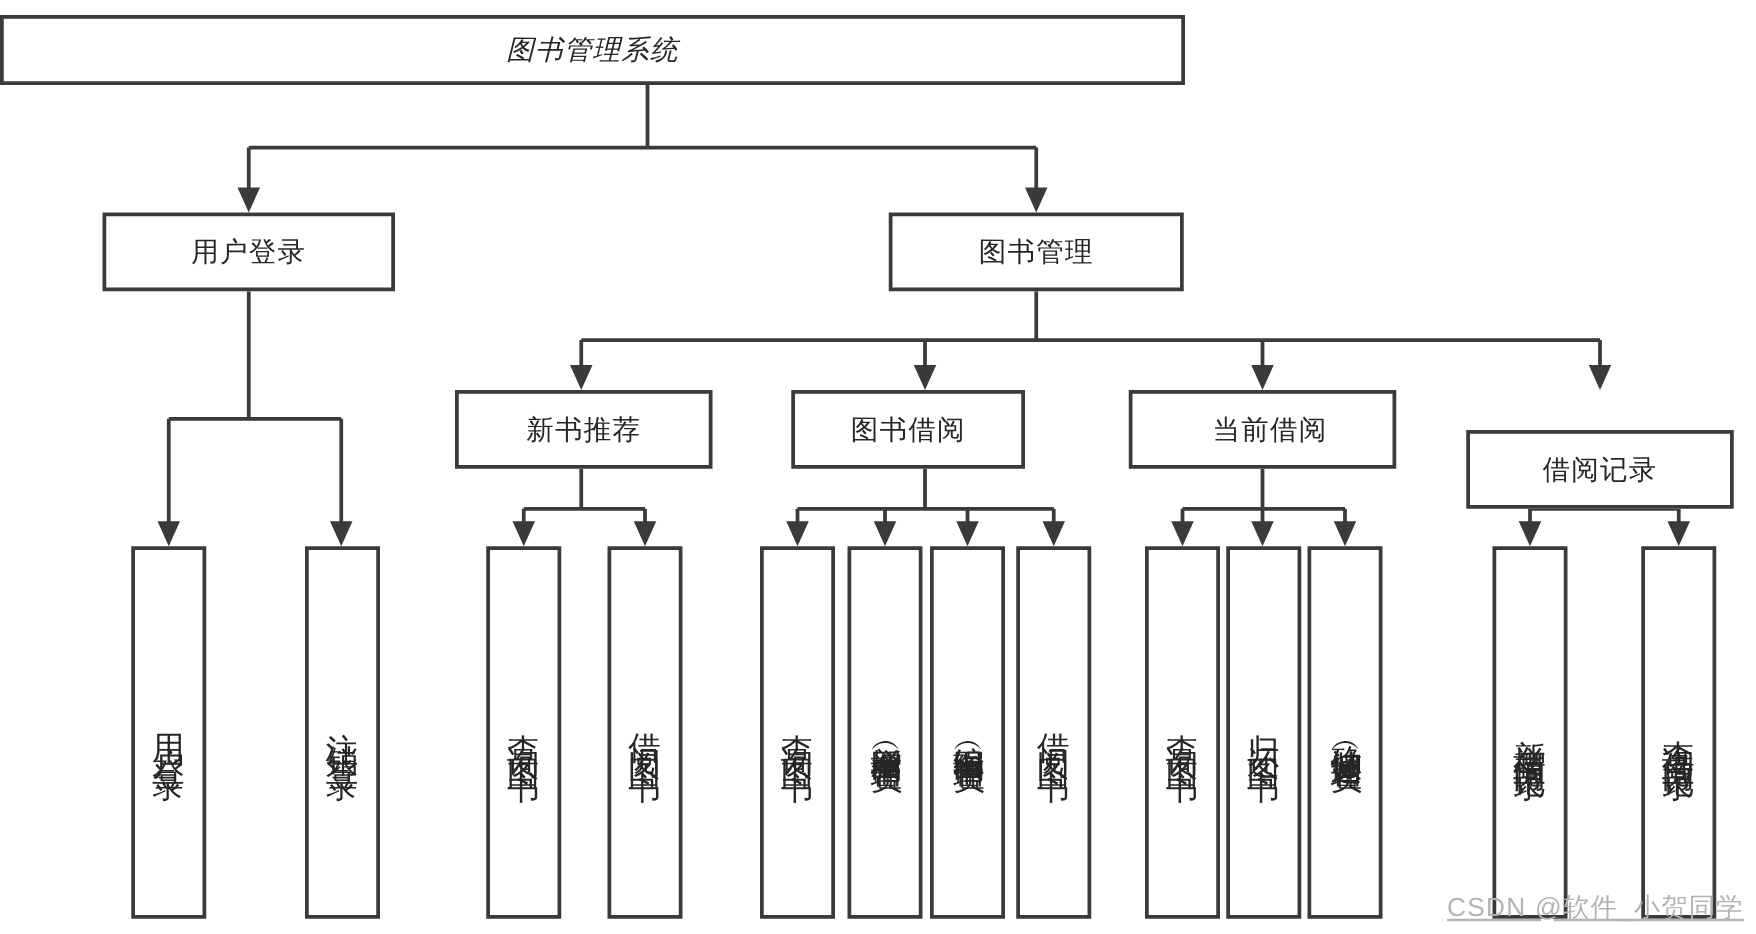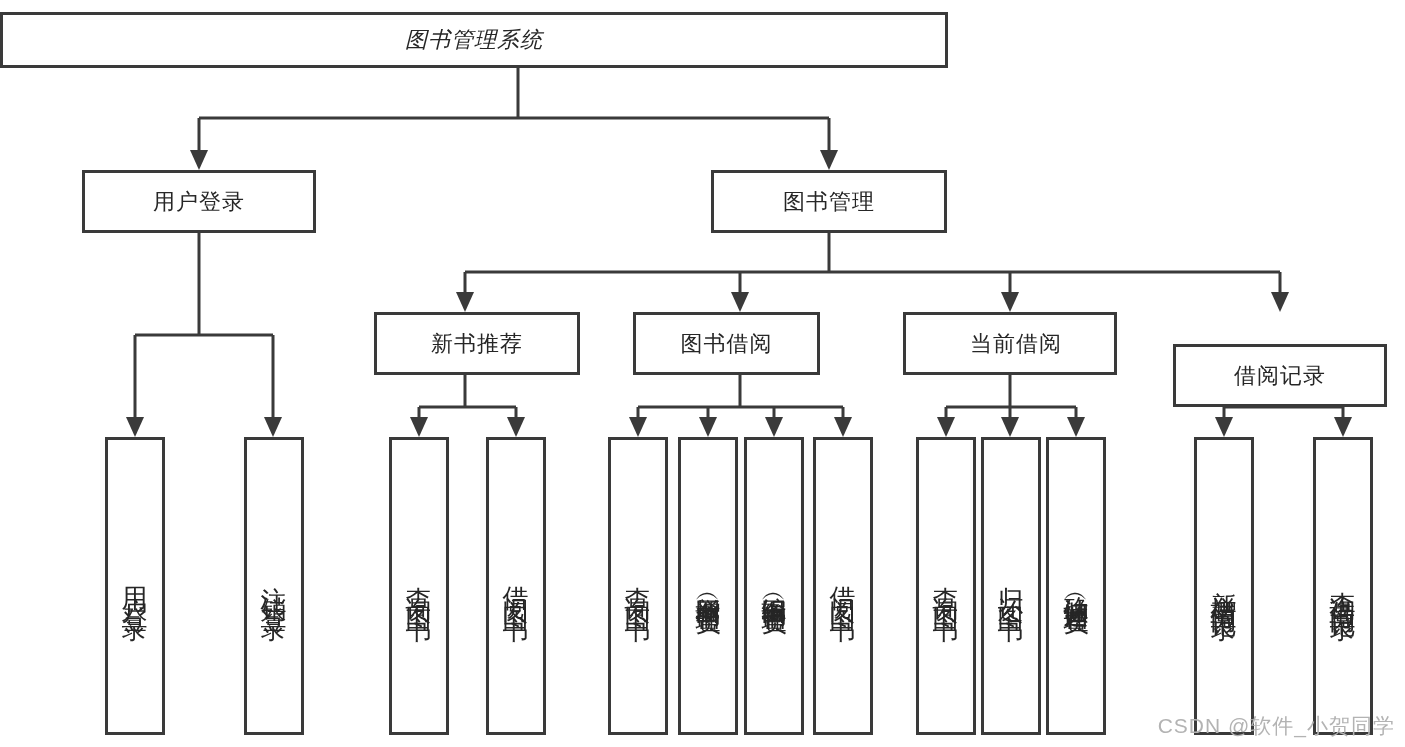--- a/index.html
+++ b/index.html
@@ -17,41 +17,42 @@
     position:absolute;box-sizing:border-box;
     border:3px solid var(--line,#3a3a3a);
     background:#fff;color:var(--text,#262626);
     display:flex;align-items:center;justify-content:center;
     font-size:22px;letter-spacing:1px;
   }
   .root{left:0;top:12px;width:948px;height:56px;font-style:italic;}
   .branch{height:63px;}
   .b-user{left:82px;top:170px;width:234px;}
   .b-mgmt{left:711px;top:170px;width:236px;}
-  .b-rec{left:374px;top:312px;width:206px;}
+  .b-rec{left:364px;top:312px;width:206px;}
   .b-borrow{left:633px;top:312px;width:187px;}
   .b-current{left:903px;top:312px;width:214px;padding-left:12px;}
   .b-records{left:1173px;top:312px;width:214px;margin-top:32px;}
   .leaf{top:437px;width:60px;height:298px;}
   .leaf span{
     writing-mode:vertical-rl;text-orientation:mixed;
     line-height:1;font-size:26px;letter-spacing:10px;
     white-space:nowrap;
   }
   .leaf.len6 span{letter-spacing:5px;}
   .leaf.long span{font-size:25px;letter-spacing:2px;}
   .l1{left:105px;} .l2{left:244px;}
   .l3{left:389px;} .l4{left:486px;}
   .l5{left:608px;} .l6{left:678px;} .l7{left:744px;} .l8{left:813px;}
   .l9{left:916px;} .l10{left:981px;} .l11{left:1046px;}
   .l12{left:1194px;} .l13{left:1313px;}
   .watermark{
     position:absolute;right:10px;top:712px;
     color:var(--watermark,#b5b5b5);font-size:21px;letter-spacing:1px;
     white-space:nowrap;
+    text-decoration:underline;
   }
 </style>
 </head>
 <body>
 
 <div class="canvas">
 
   <svg class="connector-layer" viewBox="0 0 1405 747" xmlns="http://www.w3.org/2000/svg">
 
     <g>

